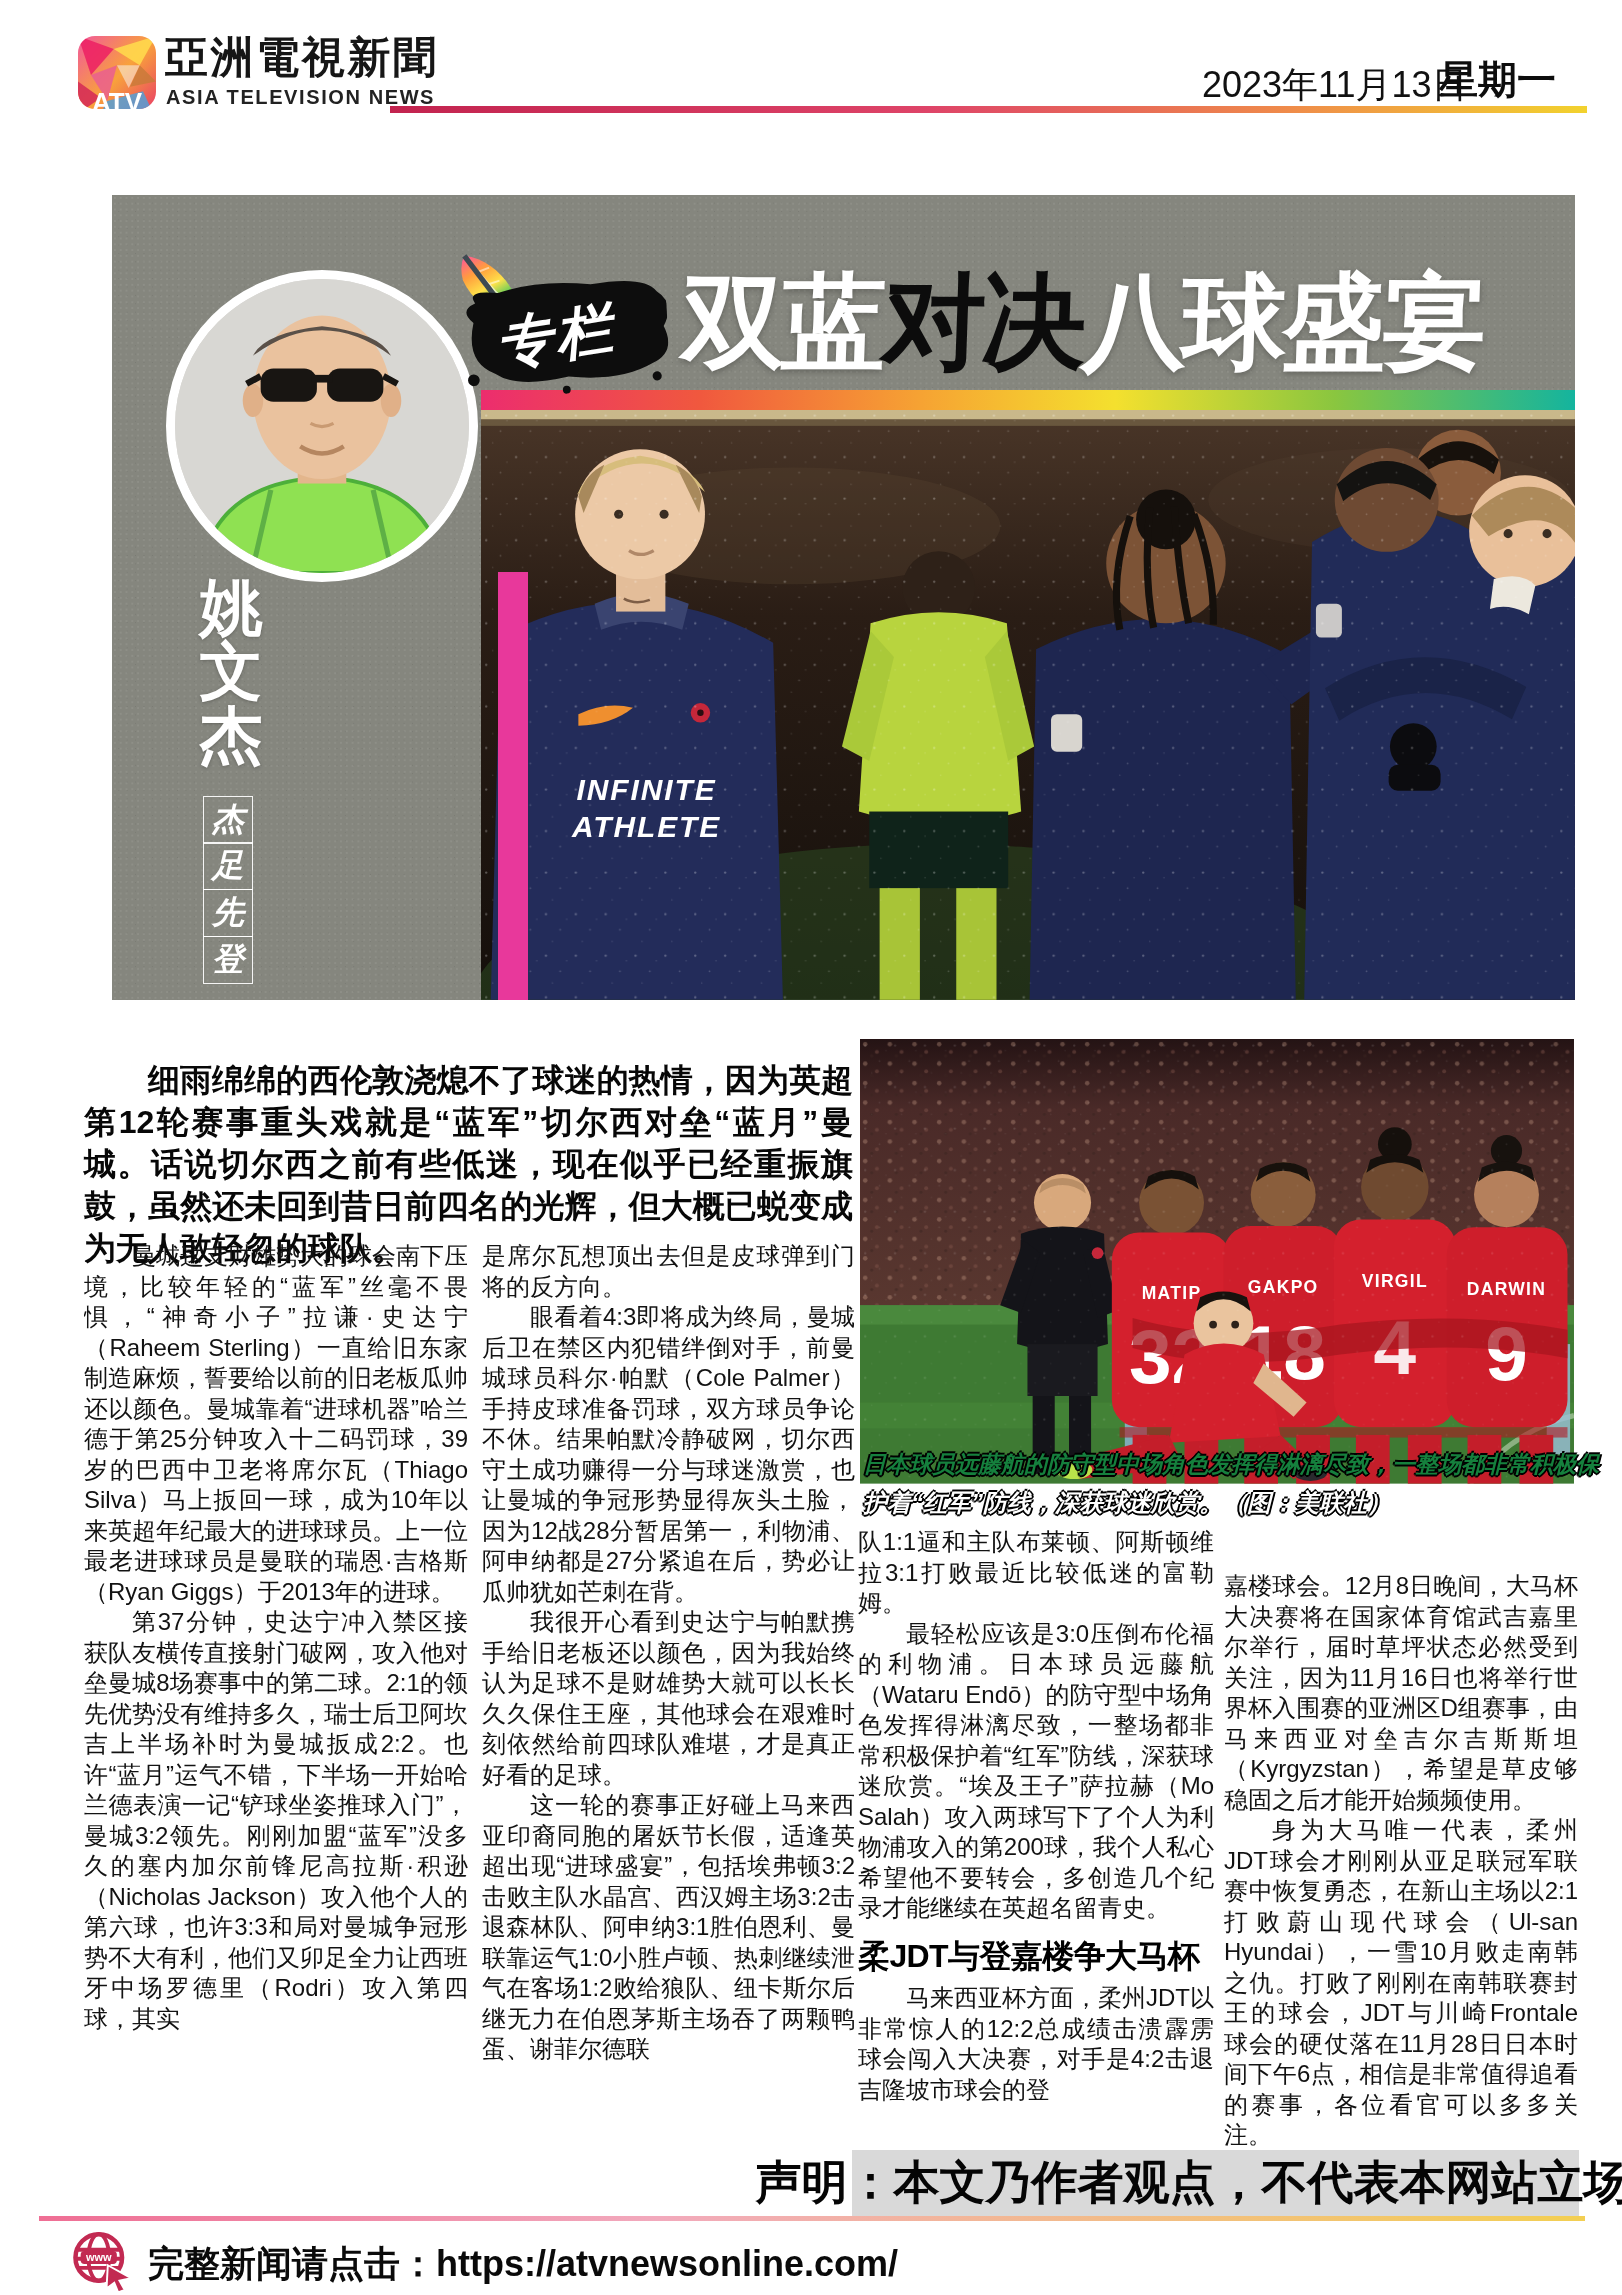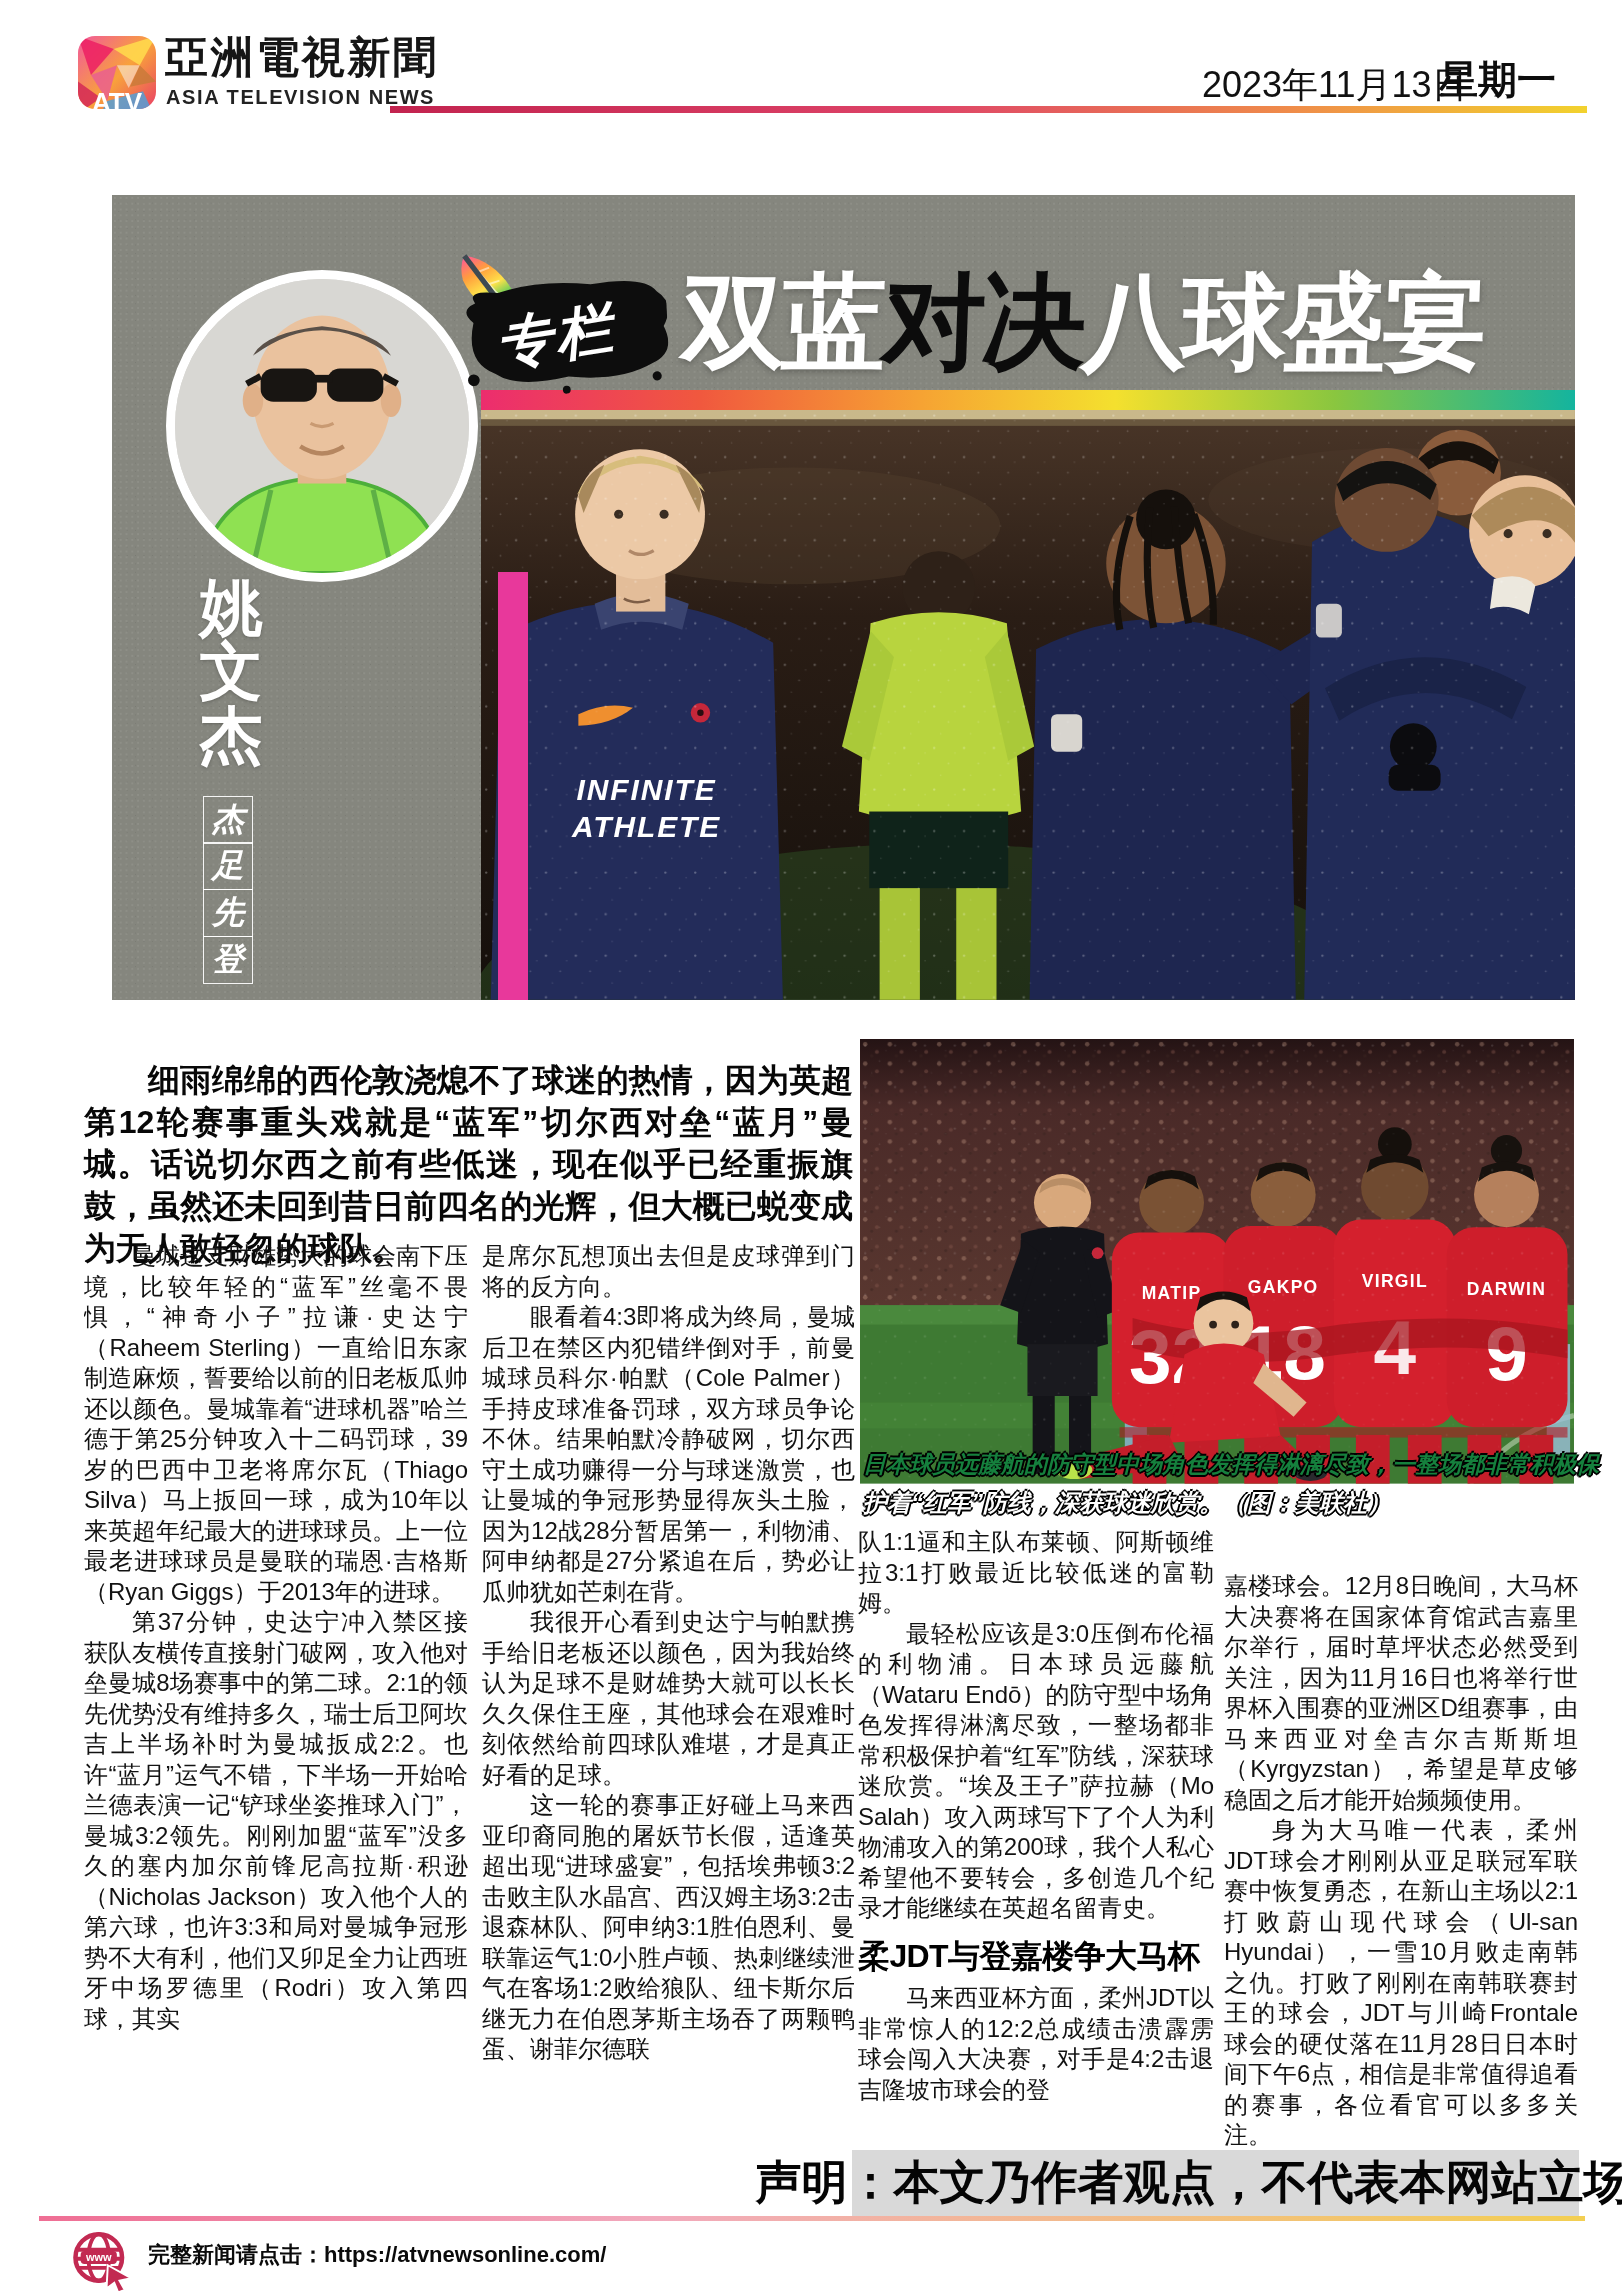--- a/index.html
+++ b/index.html
@@ -69,21 +69,21 @@
             color:#fff;white-space:nowrap;
             text-shadow:-1.9px 0 0 #000,1.9px 0 0 #000,0 -1.9px 0 #000,0 1.9px 0 #000,1.3px 1.3px 0 #000,-1.3px 1.3px 0 #000;}
 
   
   .disclaimer{position:absolute;left:852px;top:2150px;width:727px;height:66px;background:#d9d9d9;
               display:flex;align-items:center;justify-content:center;font-size:46px;font-weight:900;
               color:#050505;white-space:nowrap;}
   .footer-line{position:absolute;left:39px;top:2216px;width:1546px;height:4.5px;
                background:linear-gradient(90deg,#ef6e94 0%,#f2a9bc 40%,#f3cf52 100%);}
   .globe-icon{position:absolute;left:69px;top:2229px;width:66px;height:65px;}
-  .footer-text{position:absolute;left:148px;top:2240px;font-size:22px;font-weight:bold;color:#0a0a0a;white-space:nowrap;}
+  .footer-text{position:absolute;left:148px;top:2240px;font-size:36px;font-weight:bold;color:#0a0a0a;white-space:nowrap;}
 </style>
 </head>
 <body>
 
 <div class="page">
 
   <div class="atv-logo">
     <svg viewBox="0 0 120 128" preserveAspectRatio="none">
       <defs>
         <linearGradient id="lgATV" x1="0" y1="0" x2="1" y2="1">

